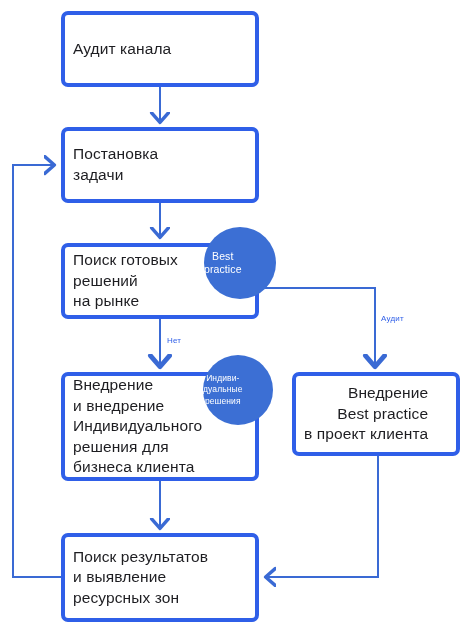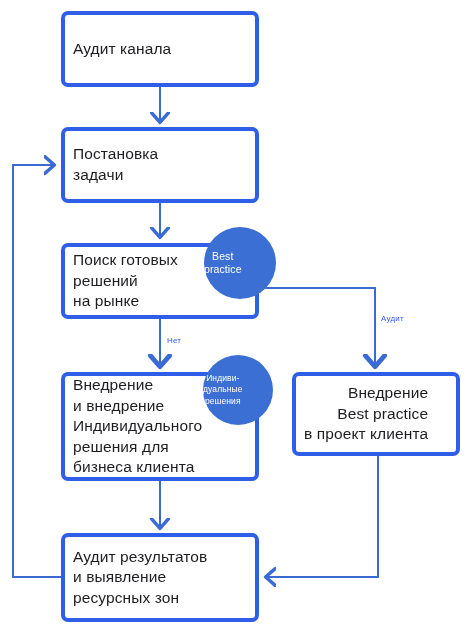--- a/index.html
+++ b/index.html
@@ -125,21 +125,21 @@
 бизнеса клиента</span>
   </div>
 
   <div class="node" style="left:292px; top:372px; width:168px; height:84px;text-align:right;">
     <span class="txt">Внедрение
 Best practice
 в проект клиента</span>
   </div>
 
   <div class="node" style="left:61px; top:533px; width:198px; height:89px;">
-    <span class="txt">Аудит результатов
+    <span class="txt">Поиск результатов
 и выявление
 ресурсных зон</span>
   </div>
 
   <div class="badge" style="left:204px; top:227px; width:72px; height:72px;">
     <span class="btxt">Best
 practice</span>
   </div>
 
   <div class="badge small" style="left:203px; top:355px; width:70px; height:70px;">

